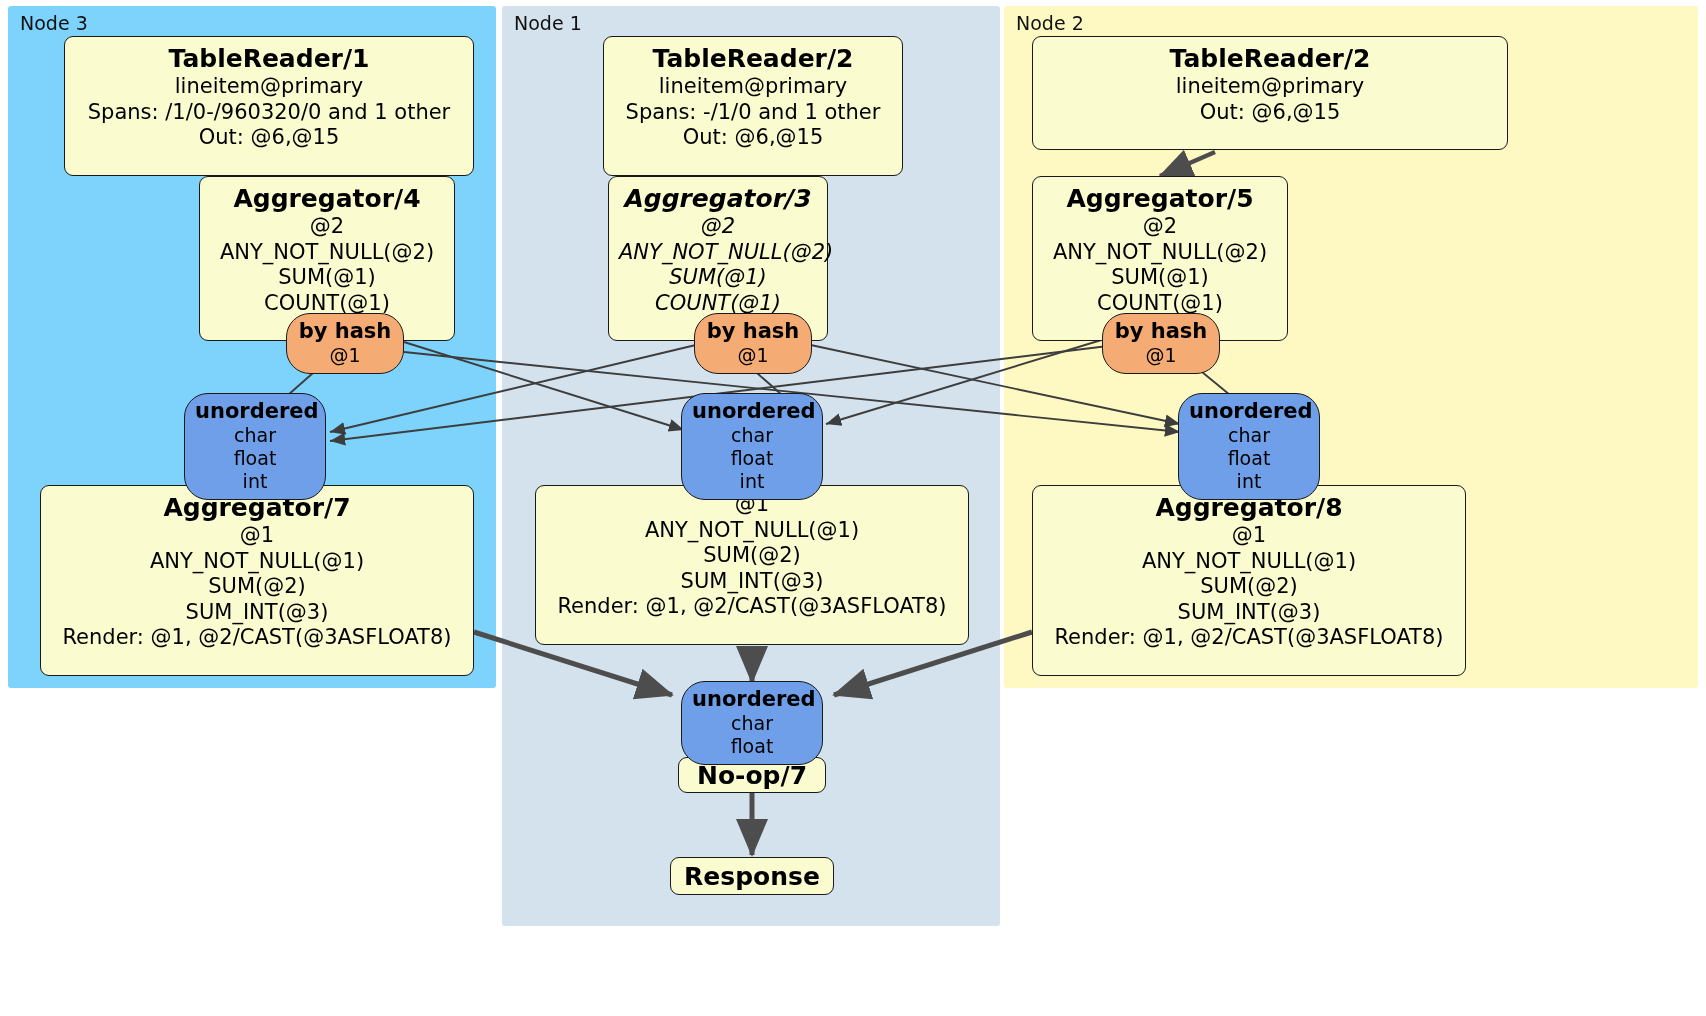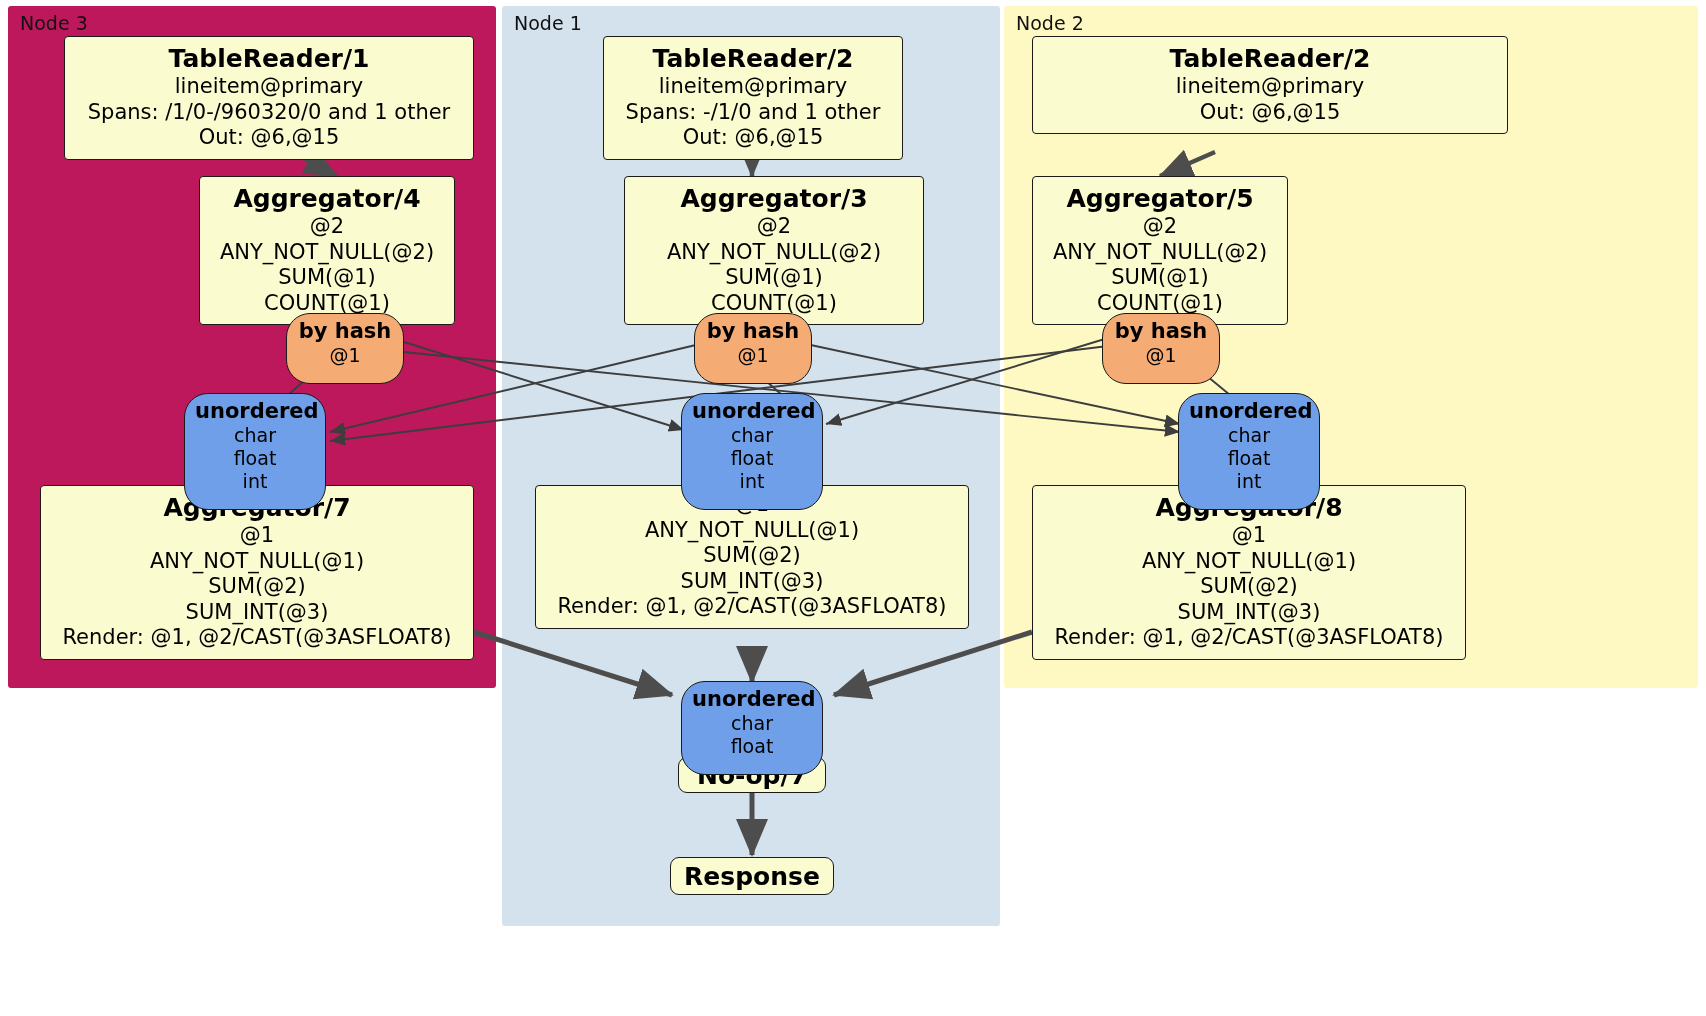--- a/index.html
+++ b/index.html
@@ -33,43 +33,43 @@
     font-family: "DejaVu Sans", sans-serif;
     white-space: nowrap;
   }
 
   
   .proc {
     position: absolute;
     box-sizing: border-box;
     background: #fbfbd0;
     border: 1.6px solid #1a1a1a;
-    border-radius: 4px;
+    border-radius: 9px;
     text-align: center;
-    padding: 6px 10px 8px 10px;
+    padding: 6px 10px 24px 10px;
     font-size: 21px;
     line-height: 25.5px;
     color: #000000;
     white-space: nowrap;
   }
   .proc .ttl {
     font-weight: bold;
     font-size: 25px;
     line-height: 31px;
     display: block;
   }
   .proc .ln { display: block; }
 
   .router {
     position: absolute;
     box-sizing: border-box;
     border: 1.6px solid #1a1a1a;
     border-radius: 24px;
     text-align: center;
-    padding: 4px 10px 16px 10px;
+    padding: 4px 10px 6px 10px;
     color: #000000;
     white-space: nowrap;
     line-height: 23px;
   }
   .router.hash {
     background: #f5ab74;
     font-size: 19px;
   }
   .router.sync {
     background: #6e9fe8;
@@ -108,21 +108,21 @@
   }
   .z-edges { z-index: 5; }
   .z-boxes { z-index: 10; }
   .z-routers { z-index: 20; }
 </style>
 </head>
 <body>
 
 <div id="canvas">
 
-  <div class="region" style="left:8px; top:6px; width:488px; height:682px; background:#be185d;">
+  <div class="region" style="left:8px; top:6px; width:488px; height:682px; background:#7dd3fc;">
     <span class="region-label">Node 3</span>
   </div>
 
   <div class="region" style="left:502px; top:6px; width:498px; height:920px; background:#d3e2ec;">
     <span class="region-label">Node 1</span>
   </div>
 
   <div class="region" style="left:1004px; top:6px; width:694px; height:682px; background:#fef9c3;">
     <span class="region-label">Node 2</span>
   </div>
@@ -182,21 +182,21 @@
   </div>
 
   <div class="proc z-boxes" style="left:199px; top:176px; width:256px;">
     <span class="ttl">Aggregator/4</span>
     <span class="ln">@2</span>
     <span class="ln">ANY_NOT_NULL(@2)</span>
     <span class="ln">SUM(@1)</span>
     <span class="ln">COUNT(@1)</span>
   </div>
 
-  <div class="proc z-boxes" style="left:624px; top:176px; width:300px;">
+  <div class="proc z-boxes" style="left:608px; top:176px; width:220px;font-style:italic;">
     <span class="ttl">Aggregator/3</span>
     <span class="ln">@2</span>
     <span class="ln">ANY_NOT_NULL(@2)</span>
     <span class="ln">SUM(@1)</span>
     <span class="ln">COUNT(@1)</span>
   </div>
 
   <div class="proc z-boxes" style="left:1032px; top:176px; width:256px;">
     <span class="ttl">Aggregator/5</span>
     <span class="ln">@2</span>

